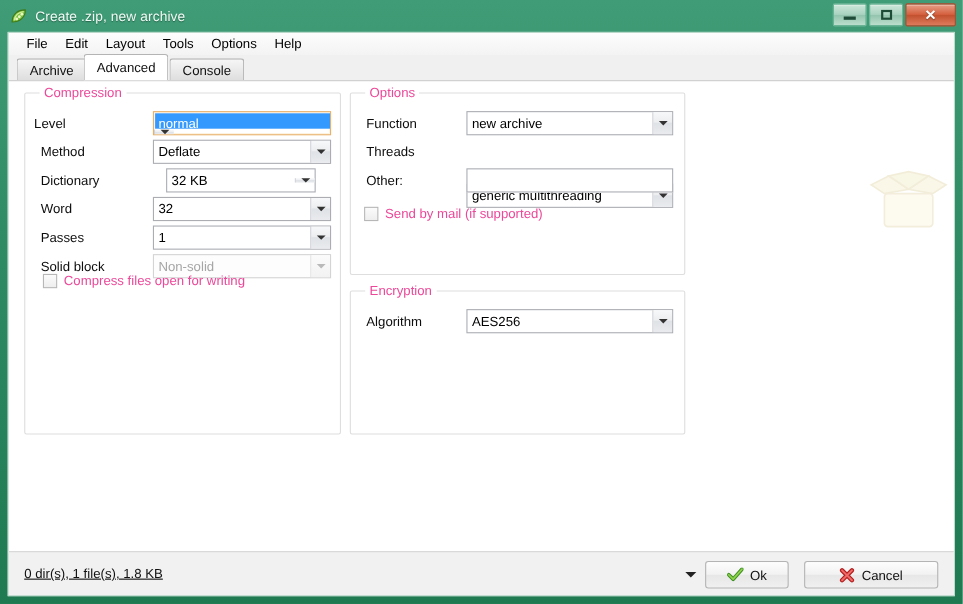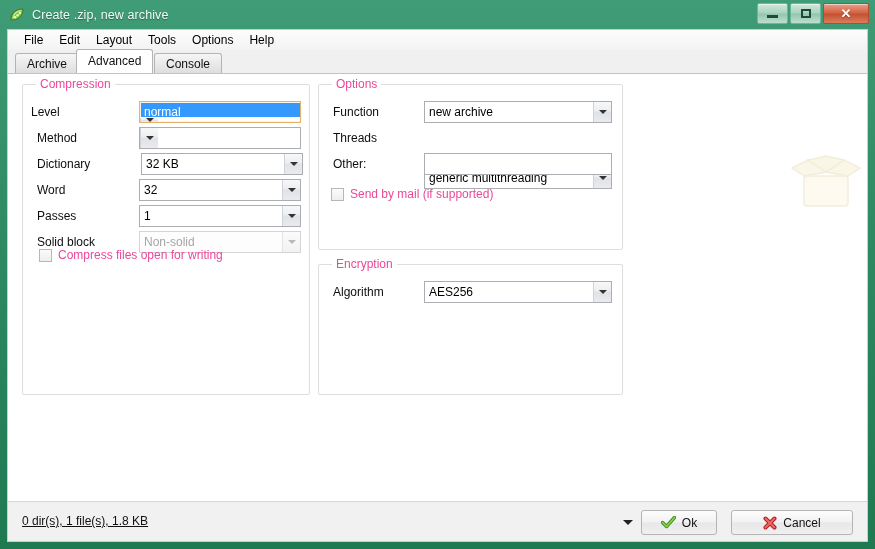--- a/index.html
+++ b/index.html
@@ -355,29 +355,30 @@
             <span class="val">normal</span>
             <span class="arrowbtn">
                 <i class="arrow"></i>
               </span>
           </div>
         </div>
 
         <div class="row" style="top:42px;">
           <span class="lbl" style="left:14px;">Method</span>
           <div class="combo" style="left:116px; width:162px;">
+            <span class="val">Deflate</span>
             <span class="arrowbtn">
                 <i class="arrow"></i>
               </span>
           </div>
         </div>
 
         <div class="row" style="top:68px;">
           <span class="lbl" style="left:14px;">Dictionary</span>
-          <div class="combo" style="left:118px; width:162px;">
+          <div class="combo" style="left:128px; width:136px;align-items:center;">
             <span class="val">32 KB</span>
             <span class="arrowbtn">
                 <i class="arrow"></i>
               </span>
           </div>
         </div>
 
         <div class="row" style="top:94px;">
           <span class="lbl" style="left:14px;">Word</span>
           <div class="combo" style="left:116px; width:162px;">

